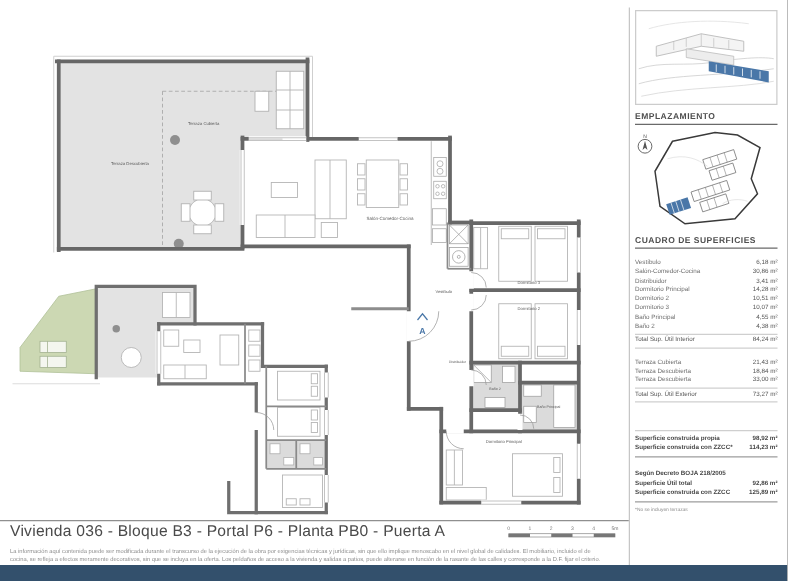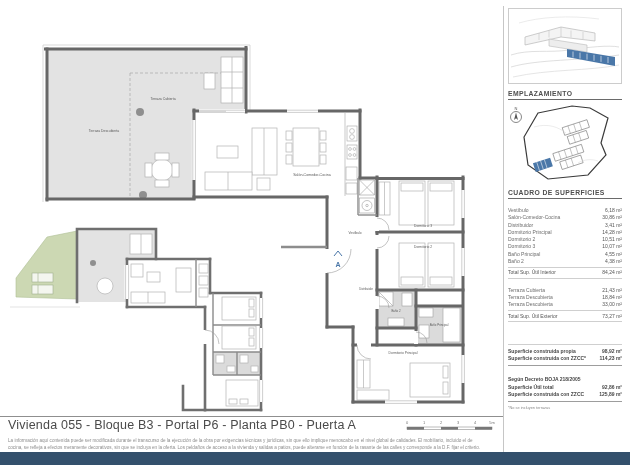--- a/index.html
+++ b/index.html
@@ -289,21 +289,21 @@
         <text class="rlabel" x="423" y="248" font-size="3.3">Dormitorio 2</text>
         <text class="rlabel" x="396" y="312" font-size="2.9">Baño 2</text>
         <text class="rlabel" x="439" y="326" font-size="2.9">Baño Principal</text>
         <text class="rlabel" x="403" y="354" font-size="3.3">Dormitorio Principal</text>
       </g>
     </g>
   </svg>
 
   <div class="vline"></div>
   <div class="hrule"></div>
-  <div class="sheet-title">Vivienda 055 - Bloque B3 - Portal P6 - Planta PB0 - Puerta A</div>
+  <div class="sheet-title">Vivienda 036 - Bloque B3 - Portal P6 - Planta PB0 - Puerta A</div>
 
   <svg class="scalebar" width="100" height="14" viewBox="0 0 100 14">
     <g font-size="4" fill="#777" text-anchor="middle">
       <text x="7" y="5">0</text>
       <text x="24" y="5">1</text>
       <text x="41" y="5">2</text>
       <text x="58" y="5">3</text>
       <text x="75" y="5">4</text>
       <text x="92" y="5">5m</text>
     </g>

